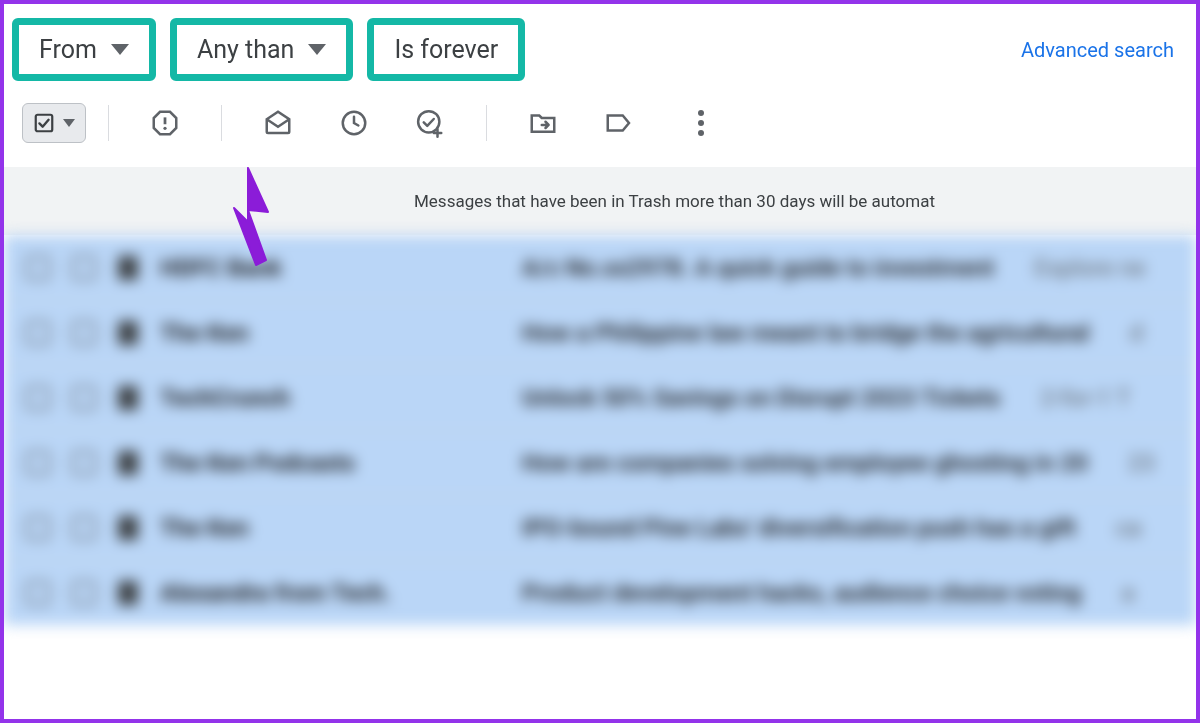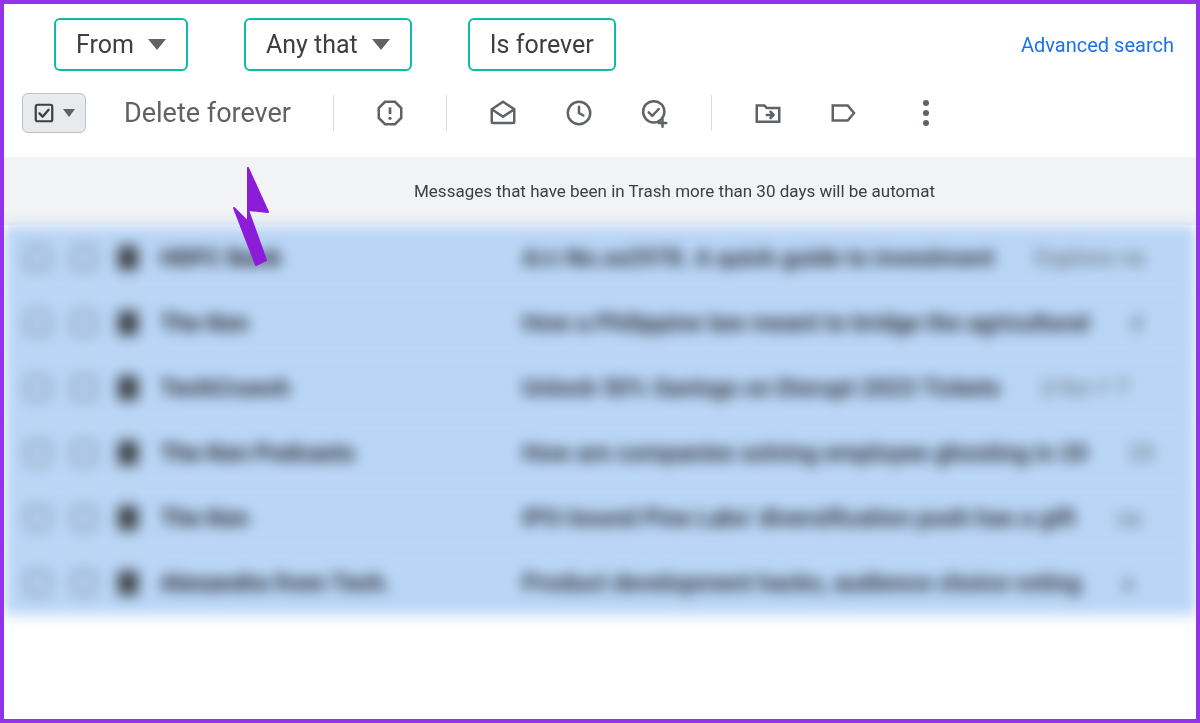--- a/index.html
+++ b/index.html
@@ -16,29 +16,28 @@
 
 .filter-row {
   display: flex;
   align-items: center;
   padding: 14px 8px 14px 8px;
   gap: 14px;
 }
 .chip {
   display: inline-flex;
   align-items: center;
-  border: 2px solid #14b8a6;
+  border: 7px solid #14b8a6;
   border-radius: 6px;
   padding: 10px 20px;
   font-size: 25px;
   color: #3c4043;
   cursor: pointer;
   gap: 14px;
   background: #fff;
-  margin-left: 42px;
 }
 .chip .caret {
   display: inline-block;
   width: 0; height: 0;
   border-left: 9px solid transparent;
   border-right: 9px solid transparent;
   border-top: 11px solid #5f6368;
 }
 .advanced-search {
   margin-left: auto;
@@ -150,39 +149,38 @@
 </style>
 </head>
 <body>
 
 <div class="filter-row">
   <div class="chip">
     <span>From</span>
     <span class="caret"></span>
   </div>
   <div class="chip">
-    <span>Any that</span>
+    <span>Any than</span>
     <span class="caret"></span>
   </div>
   <div class="chip">
     <span>Is forever</span>
   </div>
   <div class="advanced-search">Advanced search</div>
 </div>
 
 <div class="toolbar">
   <div class="select-all">
     <svg class="checkbox-svg" viewBox="0 0 24 24">
       <rect x="3" y="3" width="18" height="18" rx="2" fill="none" stroke="#3c4043" stroke-width="2.4"></rect>
       <path d="M7 12.5 L10.5 16 L17 8.5" fill="none" stroke="#3c4043" stroke-width="2.6" stroke-linecap="round" stroke-linejoin="round"></path>
     </svg>
     <span class="mini-caret"></span>
   </div>
 
-  <span class="delete-forever">Delete forever</span>
 
   <div class="toolbar-divider"></div>
 
   <div class="icon-btn">
     <svg viewBox="0 0 24 24">
         <path fill="none" stroke="#5f6368" stroke-width="2" d="M8 3h8l5 5v8l-5 5H8l-5-5V8z"></path>
         <line x1="12" y1="7.5" x2="12" y2="13" stroke="#5f6368" stroke-width="2.2"></line>
         <circle cx="12" cy="16.2" r="1.3" fill="#5f6368"></circle>
       </svg>
   </div>

